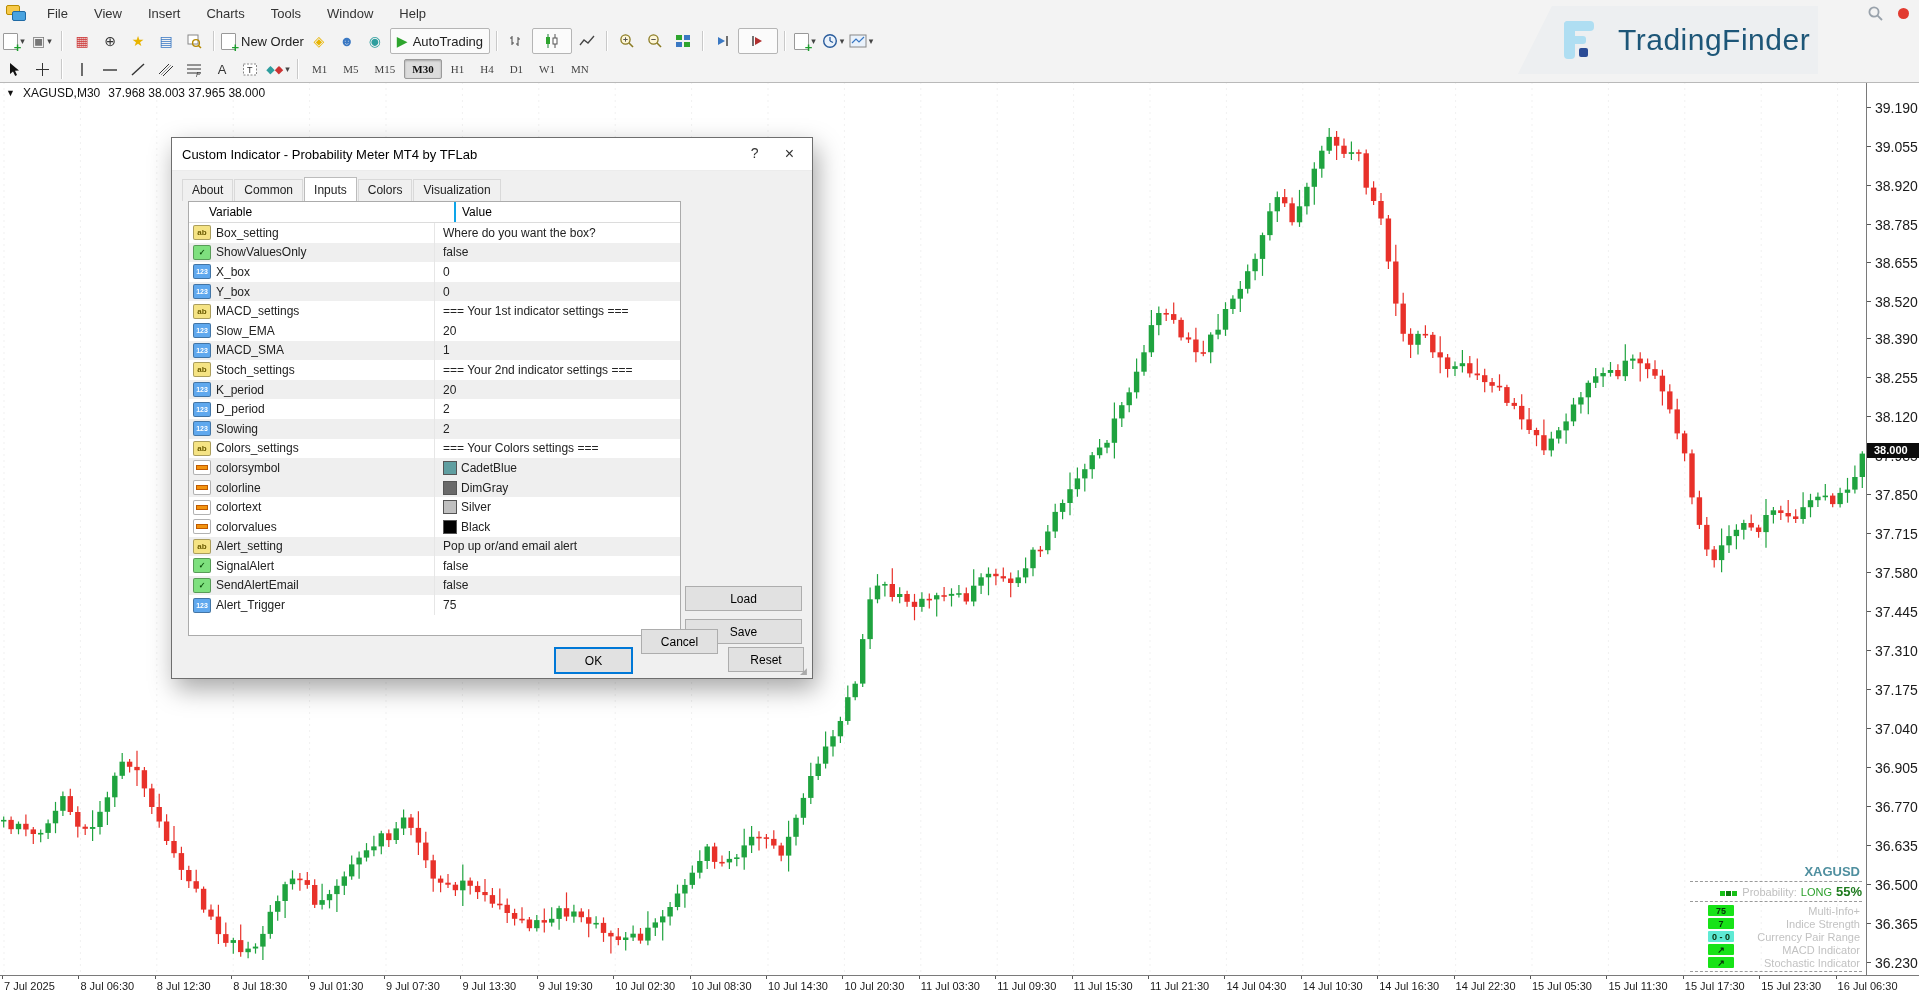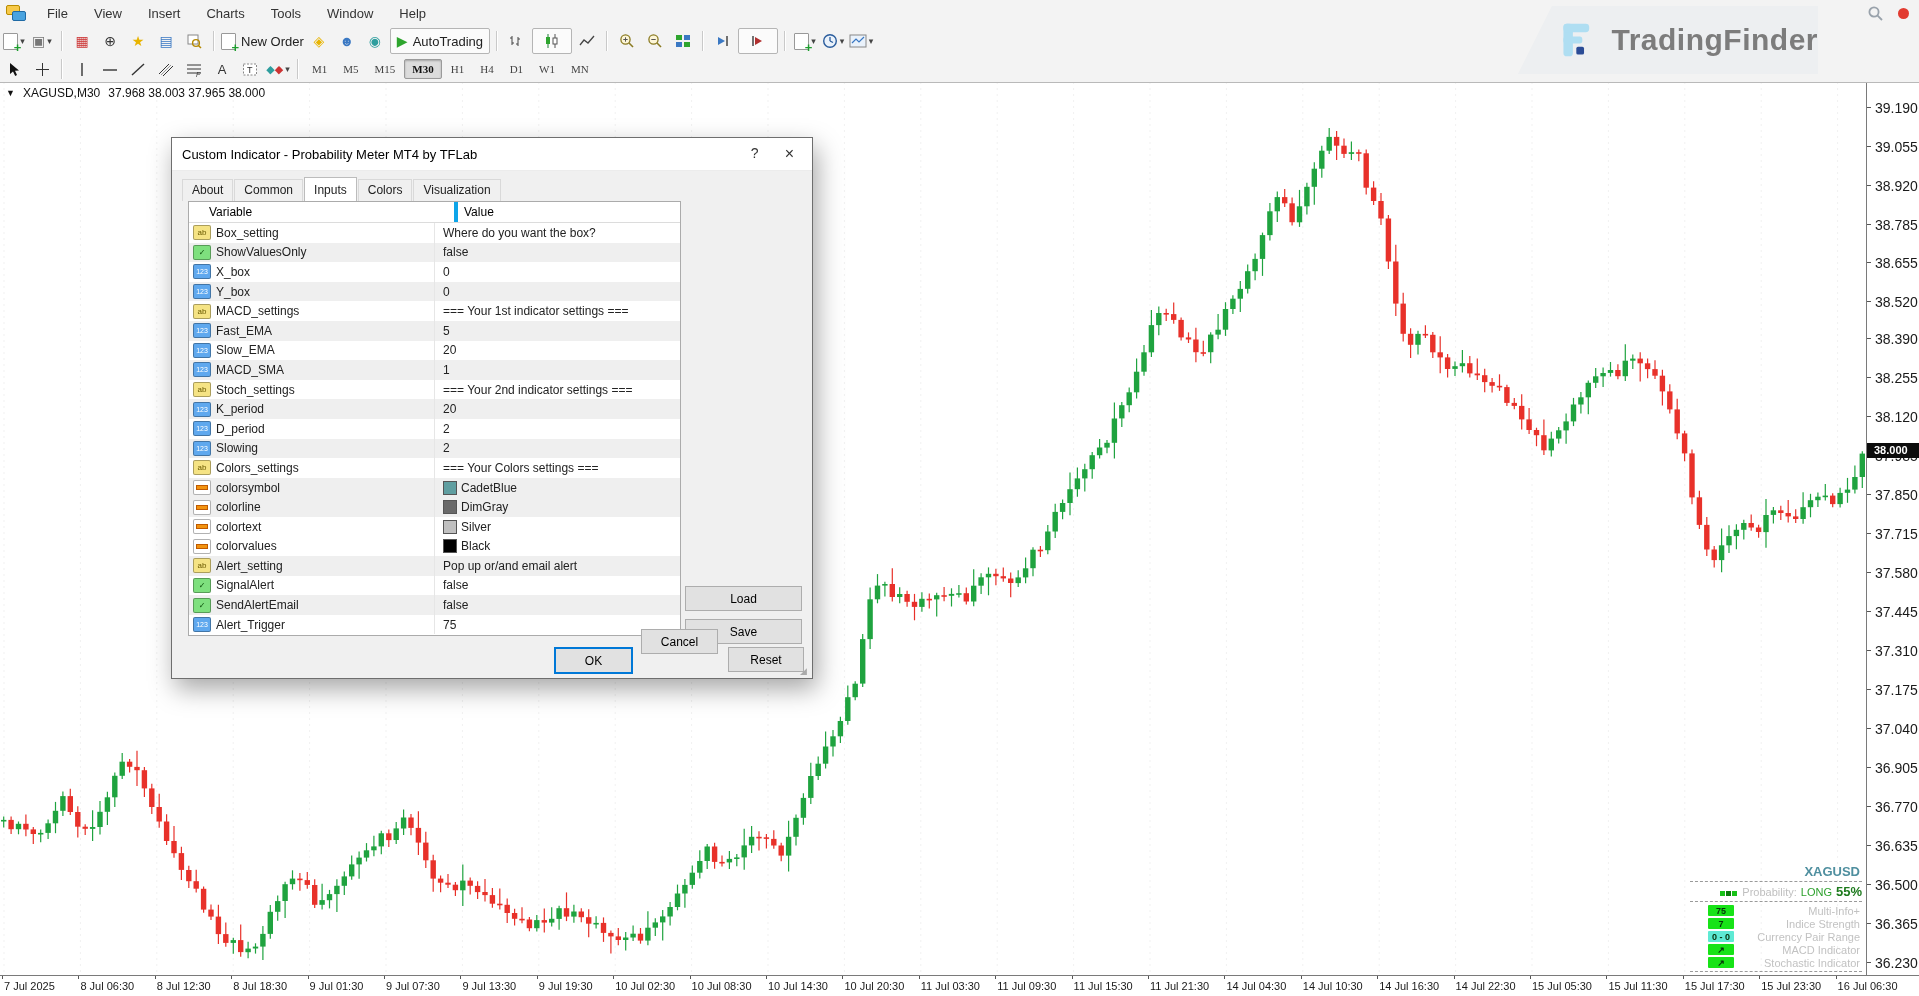--- a/index.html
+++ b/index.html
@@ -56,43 +56,43 @@
   .prob-pct{color:#1d7a1d;font-weight:bold;font-size:13px;}
   .sq{display:inline-block;width:5px;height:5px;margin-right:1px;}
   .m-row{display:flex;align-items:center;height:13px;}
   .m-box{width:26px;height:11px;margin-left:18px;display:flex;align-items:center;justify-content:center;
          font-size:9px;font-weight:bold;color:#05300a;border-radius:1px;}
   .m-lab{flex:1;text-align:right;color:#c2c2c2;padding-right:2px;}
   
   .watermark{position:absolute;left:1518px;top:6px;width:300px;height:68px;z-index:20;
              background:#eceef0;opacity:.93;display:flex;align-items:center;gap:12px;
              clip-path:polygon(34px 0,100% 0,100% 100%,0 100%);box-shadow:0 8px 18px rgba(0,0,0,.07);}
-  .brand-name{font-size:30px;font-weight:bold;color:#737373;letter-spacing:.5px;}
+  .brand-name{font-size:30px;font-weight:normal;color:#0c4a6e;letter-spacing:.5px;}
   
   .dialog{position:absolute;left:171px;top:137px;width:640px;height:540px;background:#f0f0f0;
           border:1px solid #6e6e6e;box-shadow:4px 10px 24px rgba(0,0,0,.35);z-index:50;font-size:12px;}
   .dlg-title{height:32px;background:#fff;display:flex;align-items:center;padding:0 10px;
              border-bottom:1px solid #ececec;}
   .dlg-title .txt{font-size:13px;color:#000;}
   .dlg-ctl{margin-left:auto;display:flex;gap:26px;color:#333;font-size:14px;padding-right:8px;}
   .tabs{display:flex;align-items:flex-end;padding:6px 8px 0 10px;height:24px;}
   .tab{padding:3px 9px 4px;border:1px solid #d9d9d9;border-bottom:none;background:#f0f0f0;
        font-size:12px;color:#222;margin-right:1px;}
   .tab.active{background:#fff;border-color:#bcbcbc;padding-top:5px;position:relative;z-index:2;}
   .ptable{position:absolute;left:16px;top:63px;width:491px;height:433px;background:#fff;
           border:1px solid #ababab;overflow:hidden;}
   .phead{display:flex;height:20px;border-bottom:1px solid #dcdcdc;font-size:12px;color:#000;align-items:center;}
   .phead .h1{width:245px;padding-left:20px;}
-  .phead .h2{flex:1;padding-left:6px;border-left:4px solid #0ea5e9;height:100%;display:flex;align-items:center;}
+  .phead .h2{flex:1;padding-left:6px;border-left:2px solid #0ea5e9;height:100%;display:flex;align-items:center;}
   .prow{display:flex;height:19.6px;align-items:center;font-size:12px;}
   .prow.alt{background:#efefef;}
   .pname{width:245px;display:flex;align-items:center;height:100%;}
   .pval{flex:1;border-left:1px solid #e6e6e6;height:100%;display:flex;align-items:center;padding-left:8px;gap:4px;}
   .ti{width:16px;height:13px;border-radius:2px;font-size:8px;display:inline-flex;align-items:center;
-      justify-content:center;margin:0 5px 0 4px;border:1px solid rgba(0,0,0,.3);font-weight:normal;flex:none;}
+      justify-content:center;margin:0 5px 0 4px;border:1px solid rgba(0,0,0,.3);font-weight:bold;flex:none;}
   .ti-string{background:#f5e384;color:#6b5b00;}
   .ti-bool{background:#7ee07e;color:#0a4d0a;}
   .ti-int{background:#5fa8ee;color:#fff;font-size:7px;}
   .ti-color{background:#fff;position:relative;}
   .ti-color:after{content:"";position:absolute;left:2px;right:2px;top:4px;bottom:4px;background:#f2930f;border:1px solid #c05a00;}
   .swatch{width:12px;height:12px;border:1px solid #555;flex:none;}
   .dlg-btn{position:absolute;background:#e1e1e1;border:1px solid #adadad;font-size:12px;
            display:flex;align-items:center;justify-content:center;color:#000;}
   .dlg-btn.primary{border:2px solid #0078d7;}
   #btn-load{left:513px;top:448px;width:115px;height:23px;}
@@ -1025,29 +1025,20 @@
         </div>
         <div class="prow">
           <span class="pname">
             <span class="ti ti-string">ab</span>
             <span>MACD_settings</span>
           </span>
           <span class="pval">
             <span>=== Your 1st indicator settings ===</span>
           </span>
         </div>
-        <div class="prow alt">
-          <span class="pname">
-            <span class="ti ti-int">123</span>
-            <span>Fast_EMA</span>
-          </span>
-          <span class="pval">
-            <span>5</span>
-          </span>
-        </div>
         <div class="prow">
           <span class="pname">
             <span class="ti ti-int">123</span>
             <span>Slow_EMA</span>
           </span>
           <span class="pval">
             <span>20</span>
           </span>
         </div>
         <div class="prow alt">

